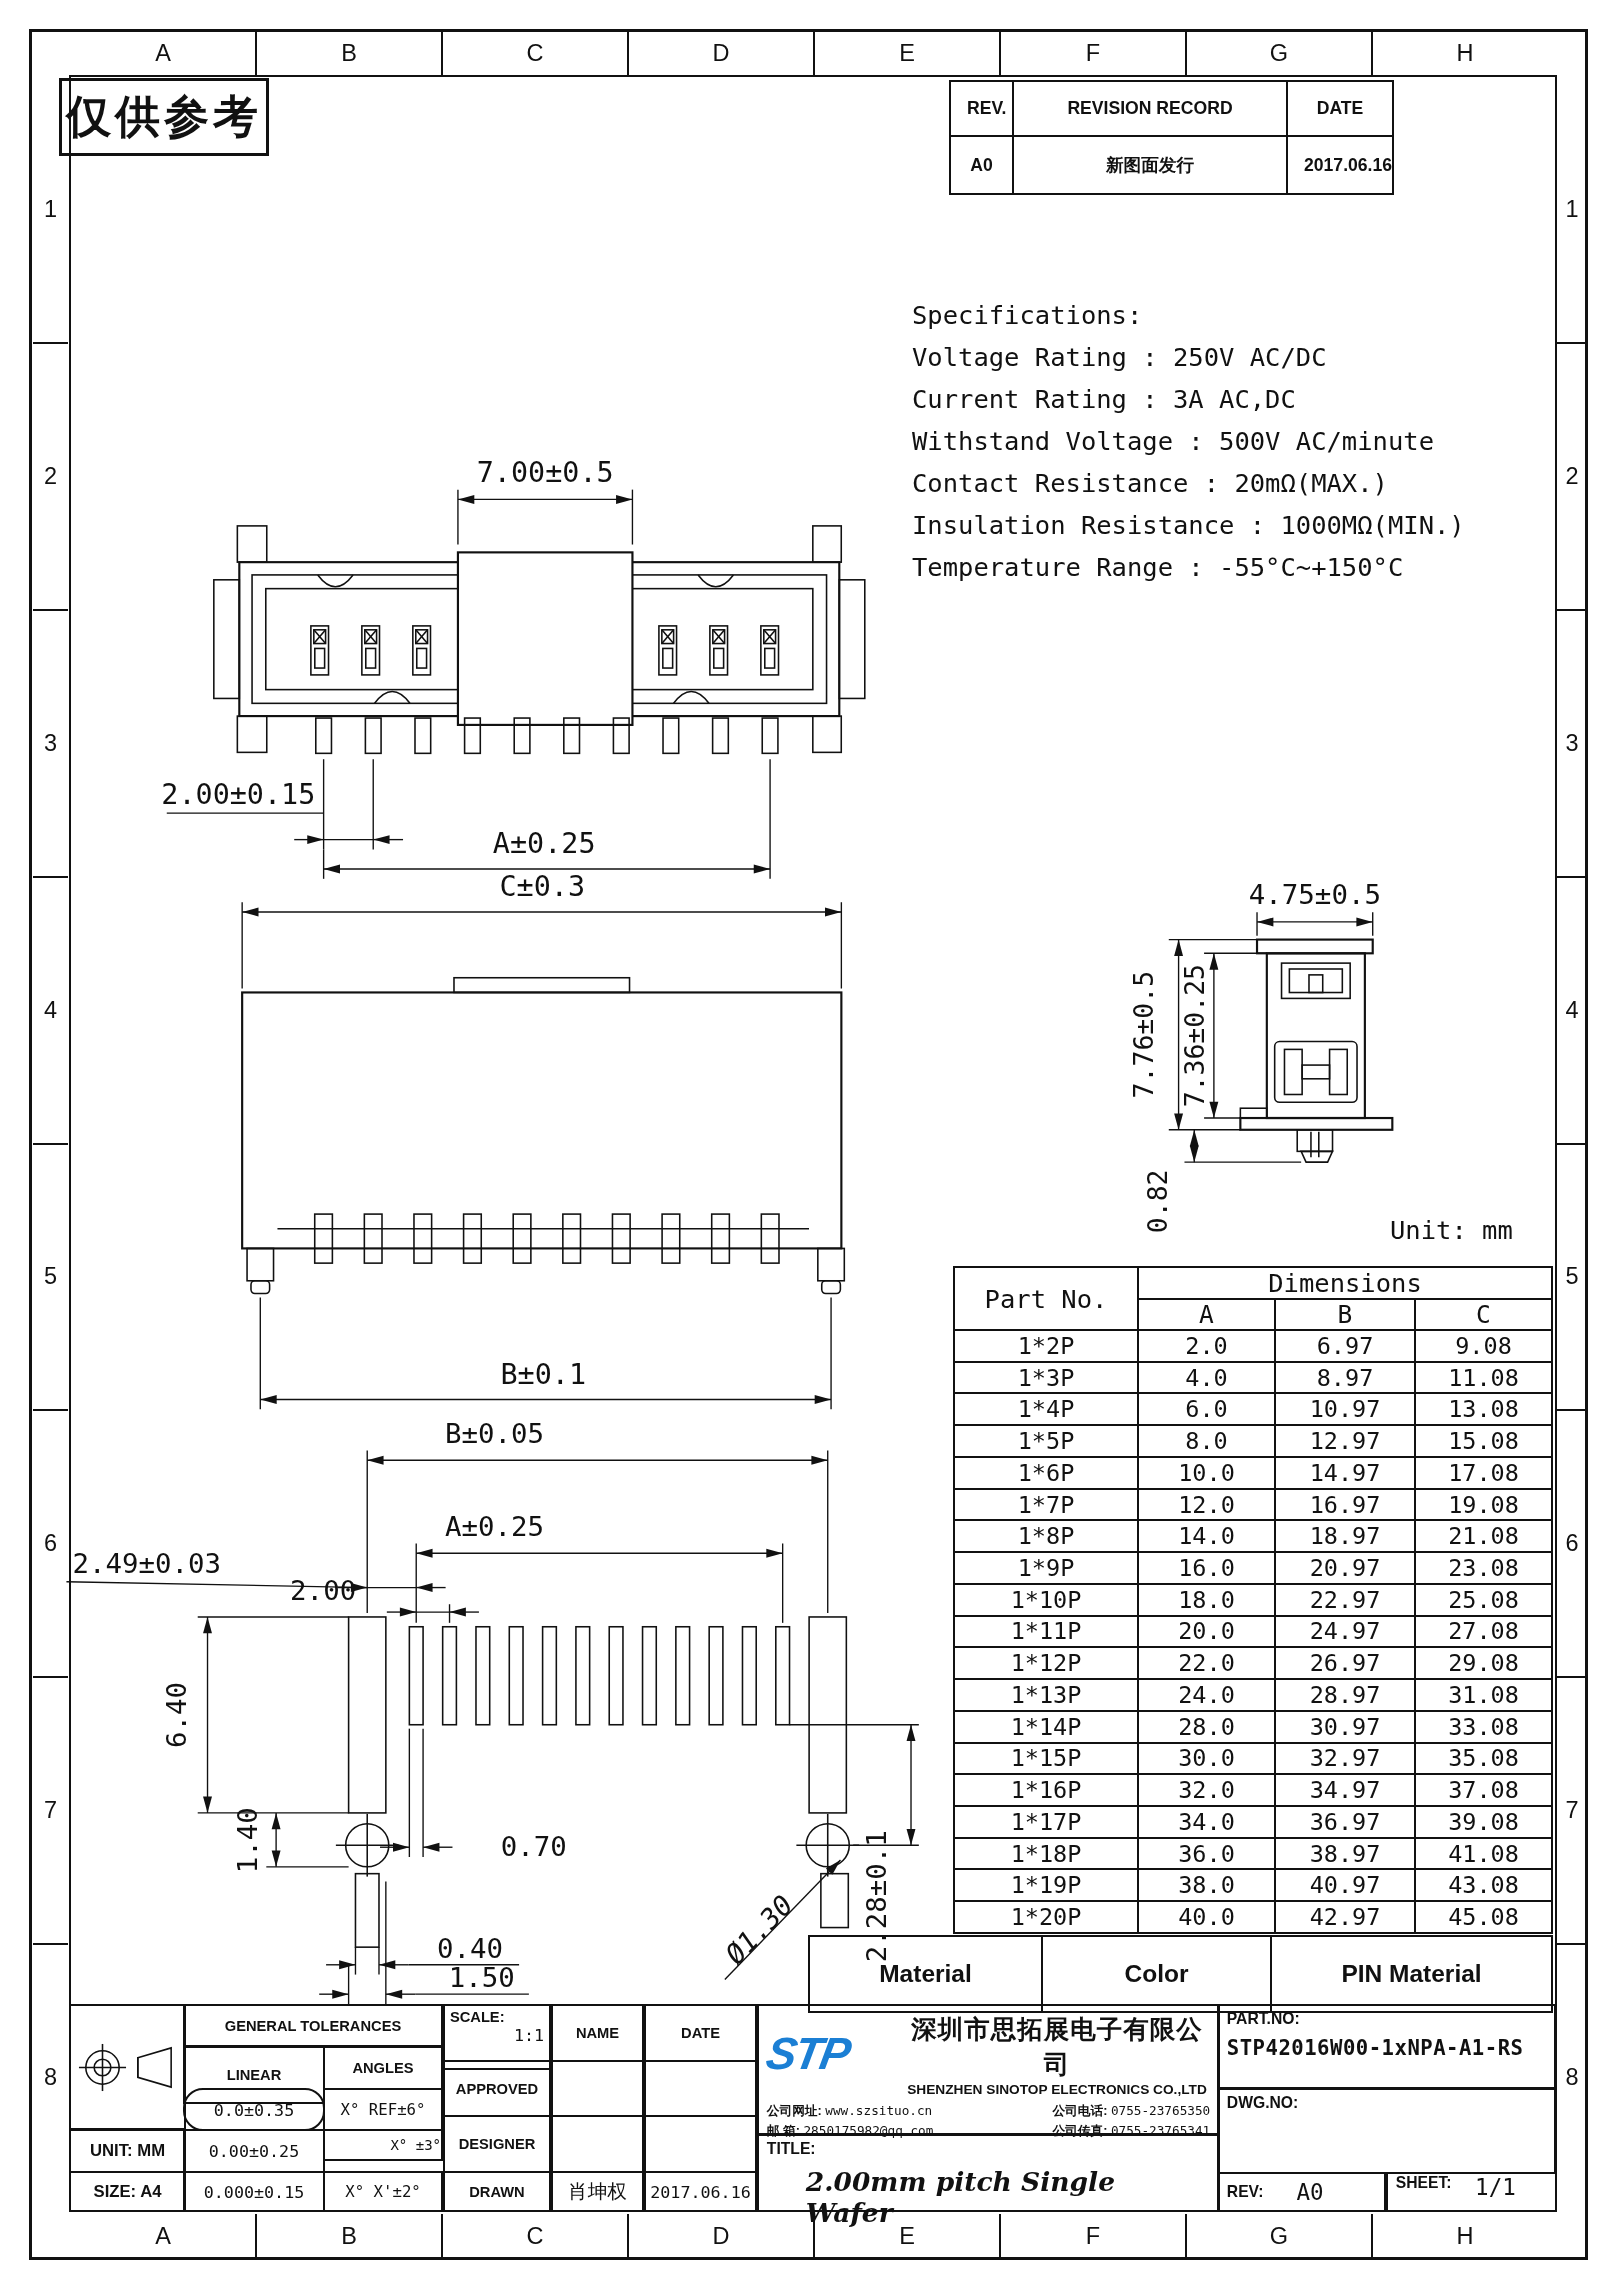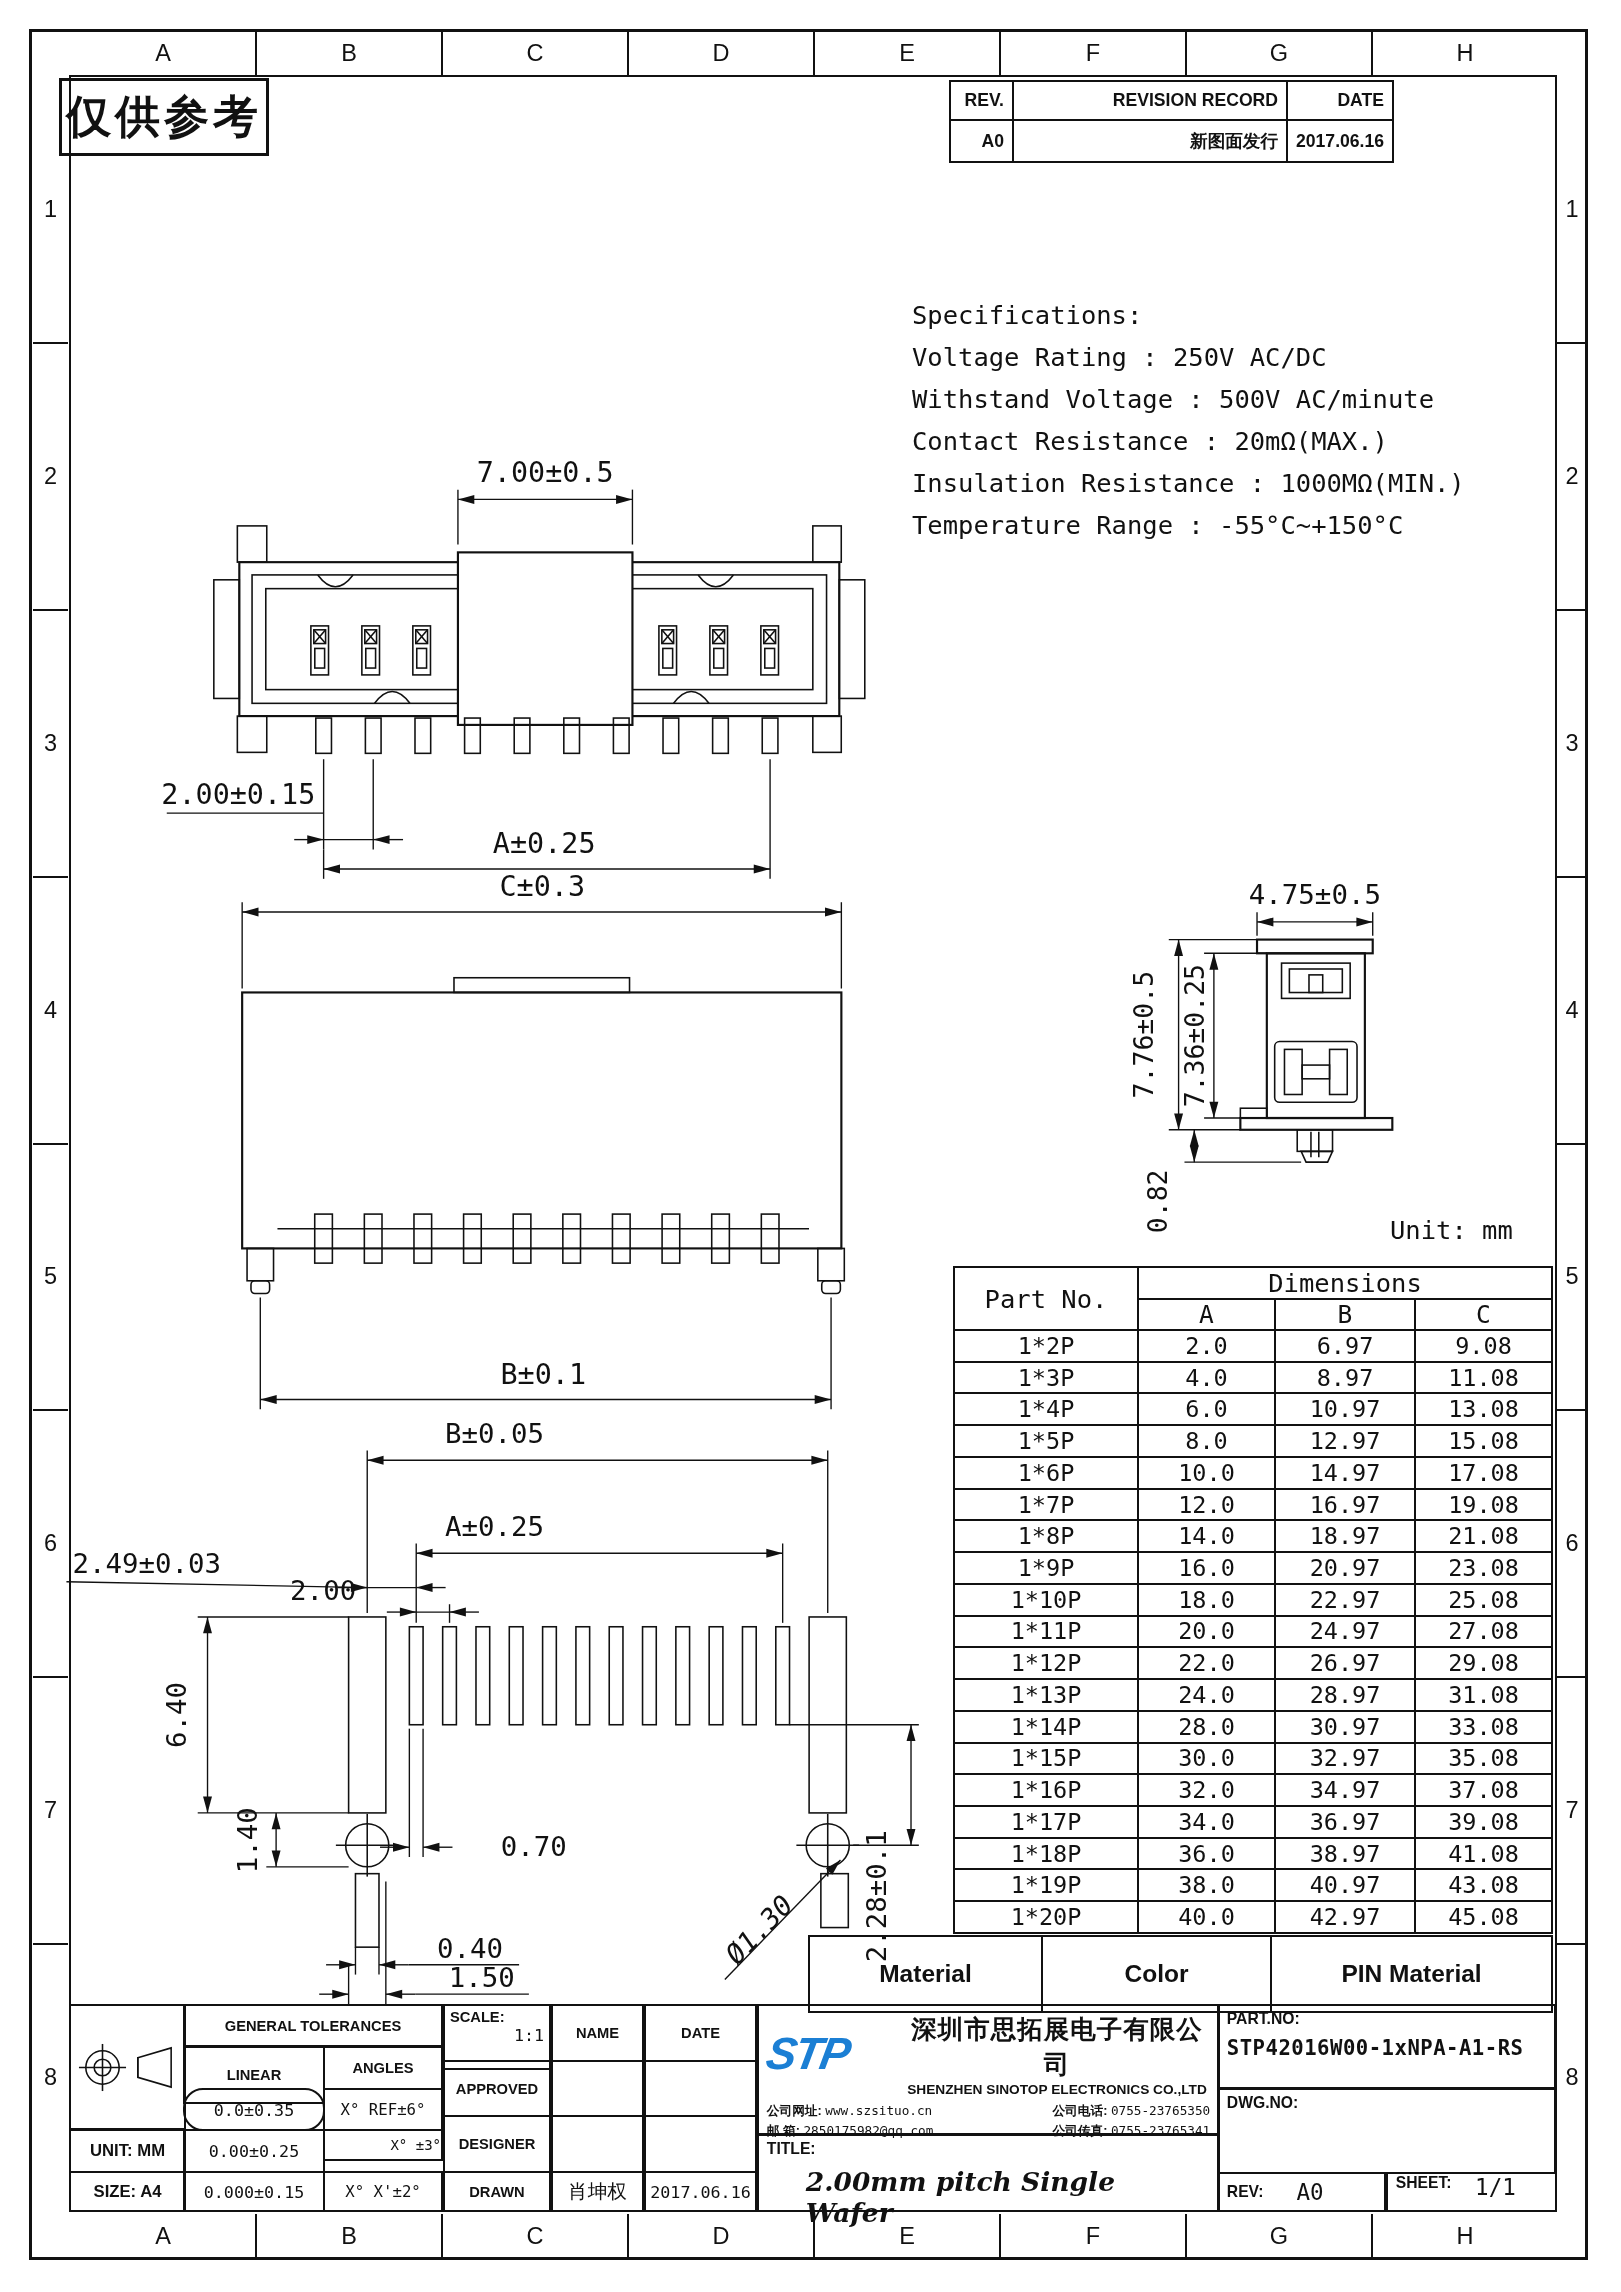--- a/index.html
+++ b/index.html
@@ -15,21 +15,21 @@
   .zone-left{left:33px;top:77px;width:35px;height:2133px;flex-direction:column;}
   .zone-right{left:1557px;top:77px;width:30px;height:2133px;flex-direction:column;}
   .zone-band .zcell{flex:1;display:flex;align-items:center;justify-content:center;font-size:23.5px;font-weight:500;}
   .zone-top .zcell:not(:last-child),.zone-bottom .zcell:not(:last-child){border-right:2px solid #111;}
   .zone-left .zcell:not(:last-child),.zone-right .zcell:not(:last-child){border-bottom:2px solid #111;}
   
   .stamp{left:59px;top:78px;width:210px;height:78px;border:3.4px solid #111;display:flex;align-items:center;justify-content:center;font-size:45px;font-weight:600;letter-spacing:3.9px;}
   
   table{border-collapse:collapse;}
   .revtable{left:949px;top:80px;width:443px;height:80px;table-layout:fixed;}
-  .revtable th,.revtable td{border:2.5px solid #111;font-size:17.6px;font-weight:600;text-align:right;padding:8px;}
+  .revtable th,.revtable td{border:2.5px solid #111;font-size:17.6px;font-weight:600;text-align:center;padding:16px;}
   
   .specs{left:912px;top:294px;width:627px;font-family:"DejaVu Sans Mono",monospace;font-size:25.5px;line-height:42px;white-space:nowrap;}
   
   .unitnote{left:1390px;top:1215px;font-family:"DejaVu Sans Mono",monospace;font-size:25.5px;}
   
   .dimtable{left:953px;top:1266px;width:599px;height:668px;table-layout:fixed;}
   .dimtable th,.dimtable td{border:2.5px solid #111;text-align:center;padding:0;}
   .dimtable thead th{font-size:24.5px;font-weight:500;height:29px;font-family:"DejaVu Sans Mono",monospace;}
   .dimtable tbody td{font-size:23.5px;height:27.4px;font-family:"DejaVu Sans Mono",monospace;}
   
@@ -124,20 +124,21 @@
     <td>A0</td>
     <td>新图面发行</td>
     <td>2017.06.16</td>
   </tr>
 </tbody>
   </table>
 
 <div class="abs specs">
   <div>Specifications:</div>
   <div>Voltage Rating : 250V AC/DC</div>
+  <div>Current Rating : 3A AC,DC</div>
   <div>Withstand Voltage : 500V AC/minute</div>
   <div>Contact Resistance : 20mΩ(MAX.)</div>
   <div>Insulation Resistance : 1000MΩ(MIN.)</div>
   <div>Temperature Range : -55°C~+150°C</div>
 </div>
 
 <svg id="tv" style="left:147px;top:421px" width="765" height="549" viewBox="0 0 780 560">
 
   <g>
     <line class="dim" x1="317" y1="126" x2="317" y2="70"></line>

